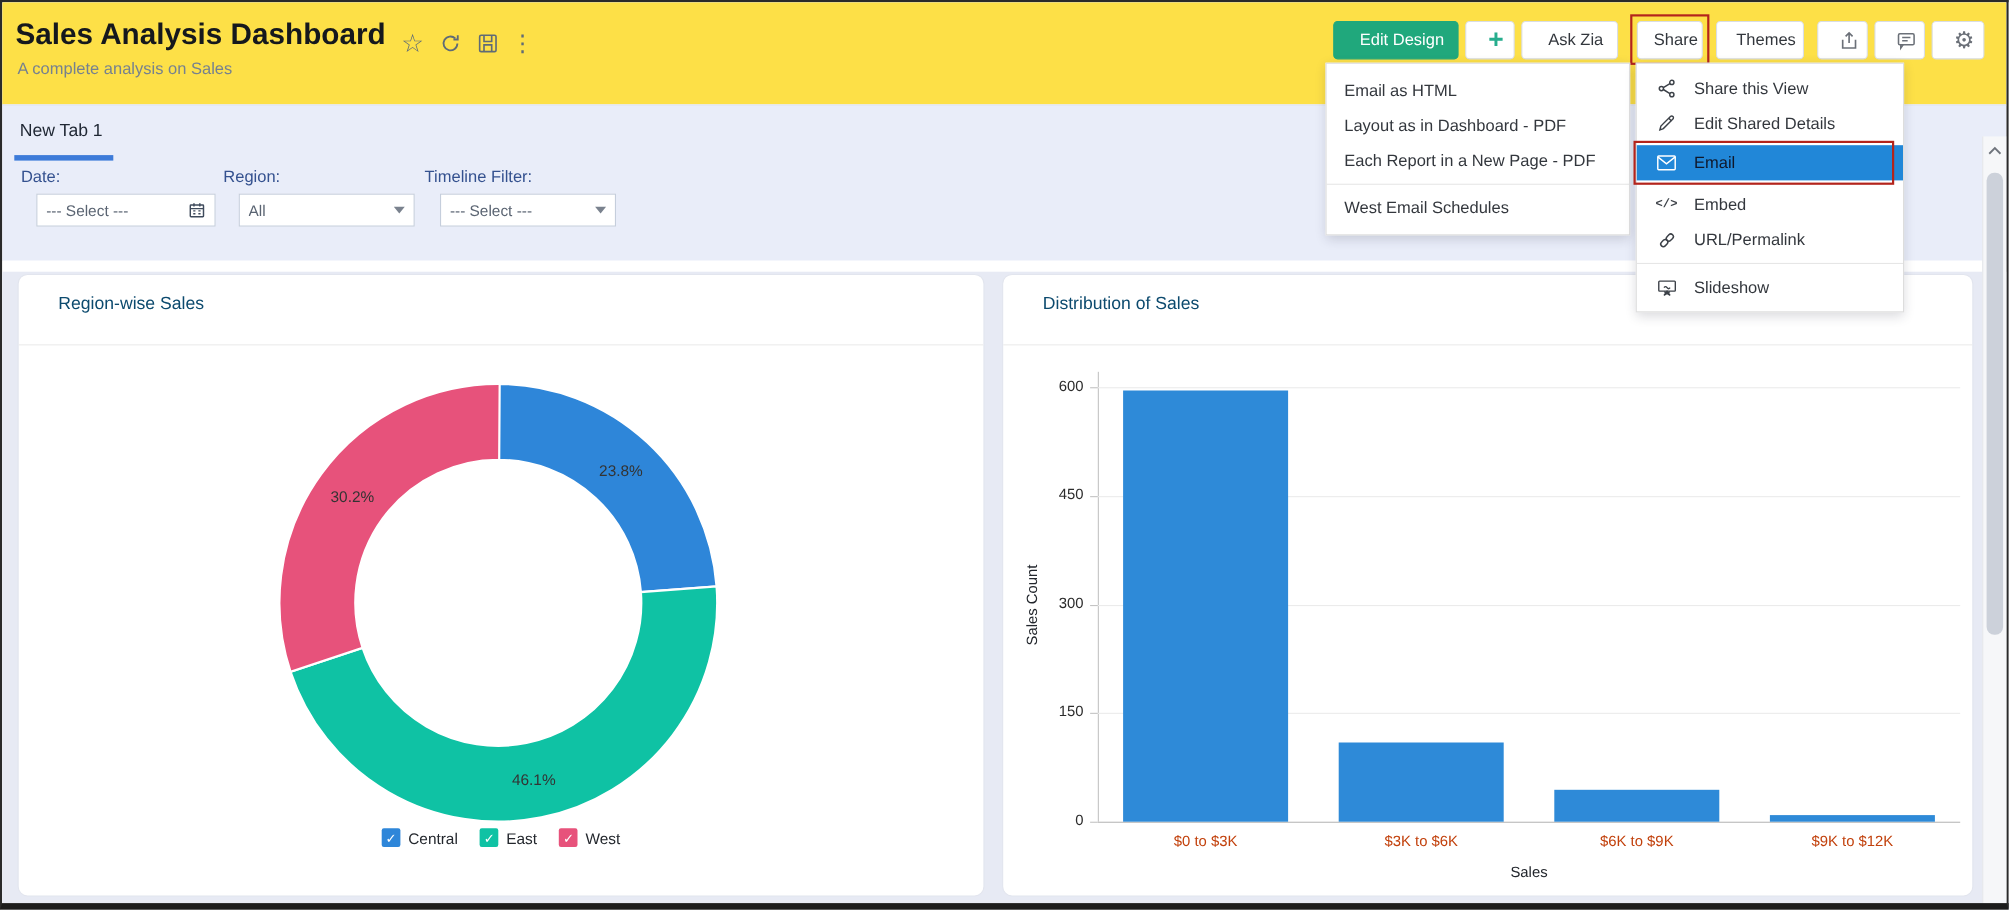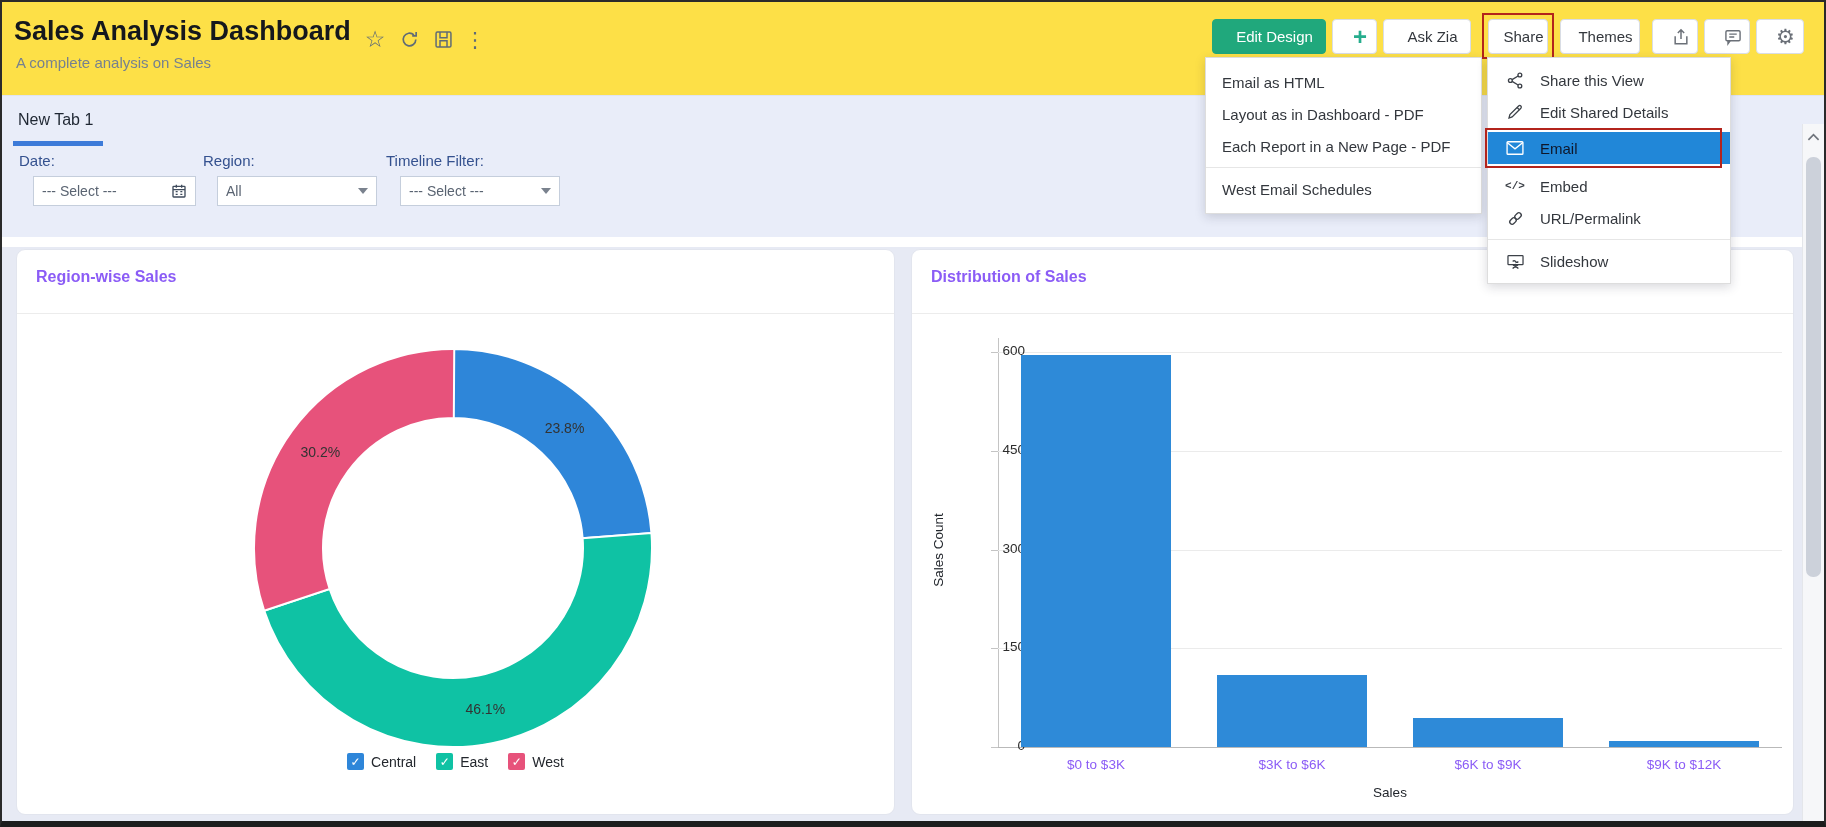--- a/index.html
+++ b/index.html
@@ -29,36 +29,36 @@
   .filter-ctrl { position:absolute; top:80px; height:30px; background:#fff; border:1px solid #c5cedc;
                  display:flex; align-items:center; padding:0 8px; font-size:14px; color:#5a6472; cursor:pointer;margin-left:14px; }
   .filter-ctrl .val { flex:1; overflow:hidden; white-space:nowrap; }
   .caret { width:0; height:0; border-left:5px solid transparent; border-right:5px solid transparent;
            border-top:6px solid #7a828e; margin-left:6px; }
 
   
   .canvas { position:absolute; left:0; top:235px; width:100%; height:586px; background:#fff; }
   .canvas-bg { position:absolute; left:0; top:10px; width:100%; height:576px; background:#e7eaf4; }
   .panel { position:absolute; top:12px; background:#fff; border:1px solid #e2e5ee; border-radius:9px; }
-  .panel-title { position:absolute; left:19px; top:18px; font-size:16px; font-weight:bold; color:#8b5cf6; }
+  .panel-title { position:absolute; left:36px; top:18px; font-size:16px; font-weight:normal; color:#0c4a6e; }
   .panel-divider { position:absolute; left:0; top:63px; width:100%; height:1px; background:#ececec; }
 
   
   .legend { position:absolute; left:0; top:503px; width:100%; display:flex; justify-content:center; gap:20px; }
   .legend-item { display:flex; align-items:center; gap:7px; font-size:14px; color:#23272d; }
   .legend-swatch { width:17px; height:17px; border-radius:2px; color:#fff; font-size:12px; display:flex;
                    align-items:center; justify-content:center; cursor:pointer; }
 
   
   .gridline { position:absolute; height:1px; background:#ebebeb; }
   .axis-line { position:absolute; background:#c4c4c4; }
   .tick-mark { position:absolute; width:7px; height:1px; background:#c4c4c4; }
-  .tick-label { position:absolute; text-align:right; font-size:13.5px; color:#2c2c2c;margin-left:40px; }
+  .tick-label { position:absolute; text-align:right; font-size:13.5px; color:#2c2c2c; }
   .bar { position:absolute; background:#2e8ad8; cursor:pointer; }
-  .cat-label { position:absolute; text-align:center; font-size:13.5px; color:#8b5cf6; }
+  .cat-label { position:absolute; text-align:center; font-size:13.5px; color:#c2410c; }
   .x-title { position:absolute; text-align:center; font-size:13.5px; color:#22262c; }
   .y-title { position:absolute; font-size:13.5px; color:#22262c; white-space:nowrap;
              transform:translate(-50%,-50%) rotate(-90deg); }
 
   
   .scrollbar { position:absolute; right:0; top:122px; width:22px; height:699px; background:#f6f7f9; border-left:1px solid #e4e6ea; }
   .scroll-arrow { position:absolute; left:4px; top:8px; color:#6f747c; cursor:pointer; }
   .scroll-thumb { position:absolute; left:3px; top:33px; width:15px; height:420px; background:#ccd1da; border-radius:7px; cursor:pointer; }
 
   

